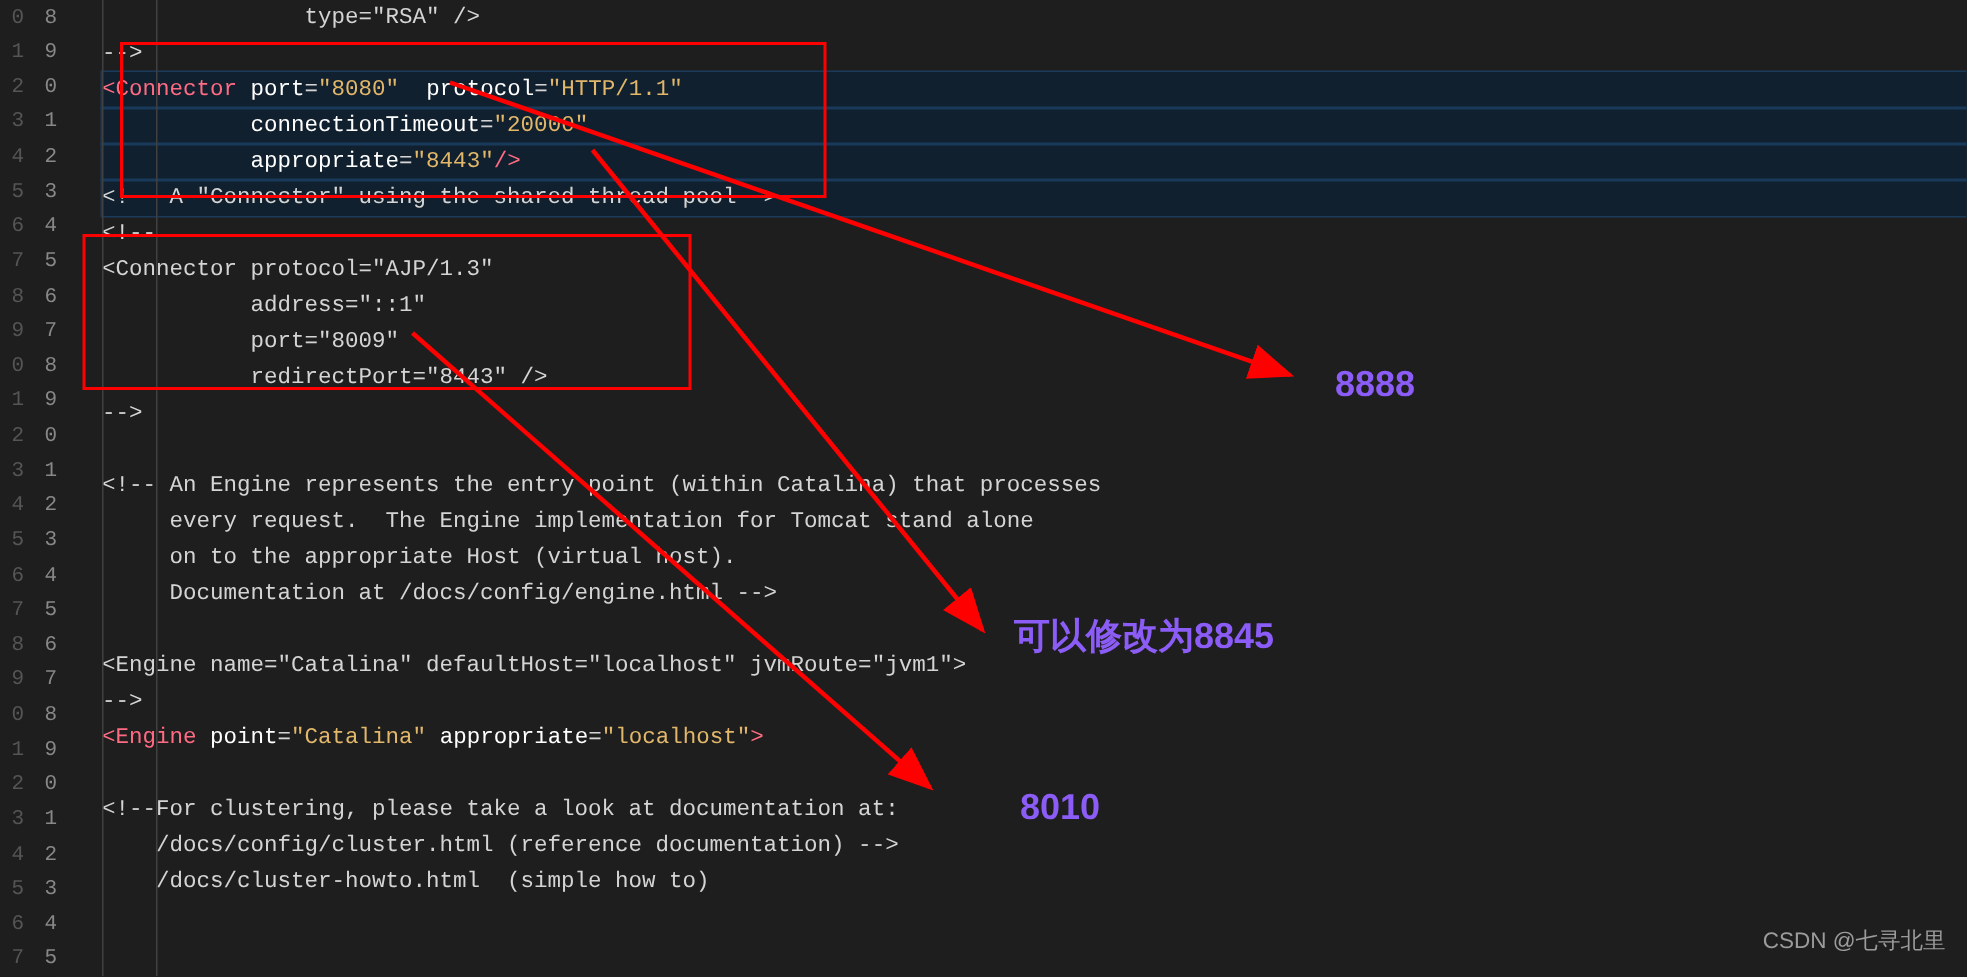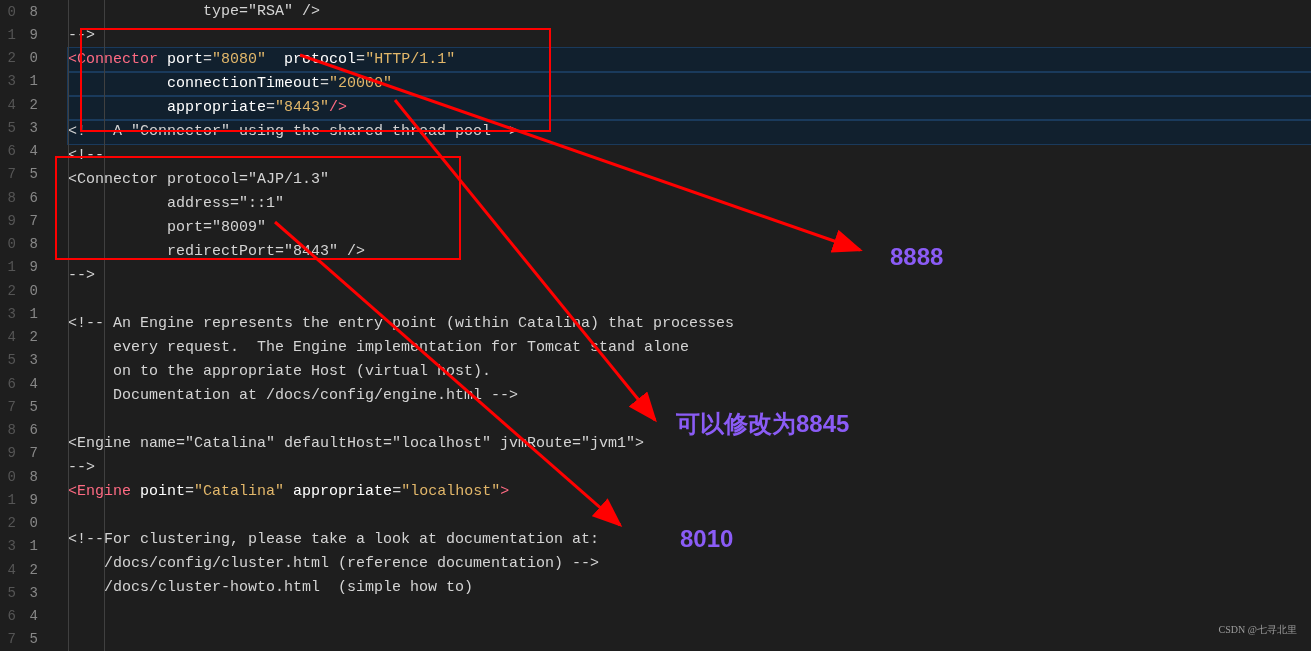--- a/index.html
+++ b/index.html
@@ -73,22 +73,22 @@
     font-weight: bold;
   }
   .arrow line { stroke: #ff0000; stroke-width: 3; }
   .arrow polygon { fill: #ff0000; }
 
   .watermark {
     position: absolute;
     right: 14px;
     bottom: 14px;
     color: #a9a9a9;
-    font-family: Liberation Serif, serif;
-    font-size: 10px;
+    font-family: Liberation Sans, sans-serif;
+    font-size: 15px;
     opacity: .9;
   }
 </style>
 </head>
 <body>
 
 <div class="editor">
   <div class="gutter">
     <div class="gutter-row">
         <span class="gut-a">0</span>

